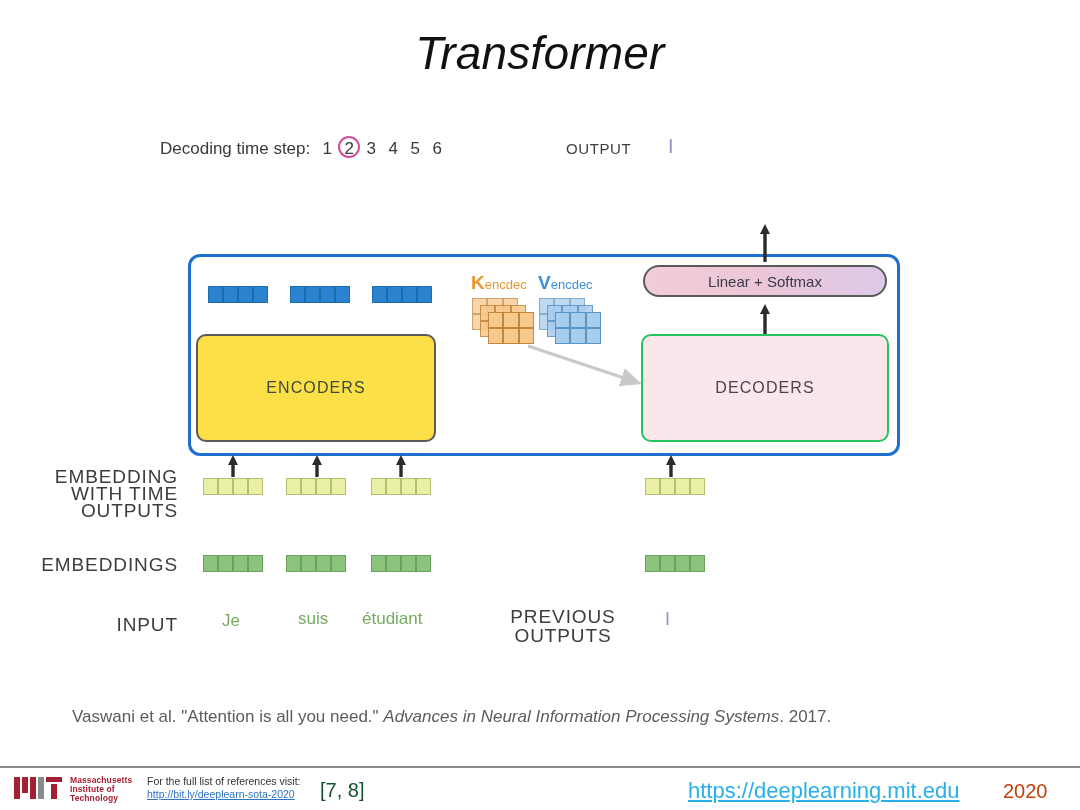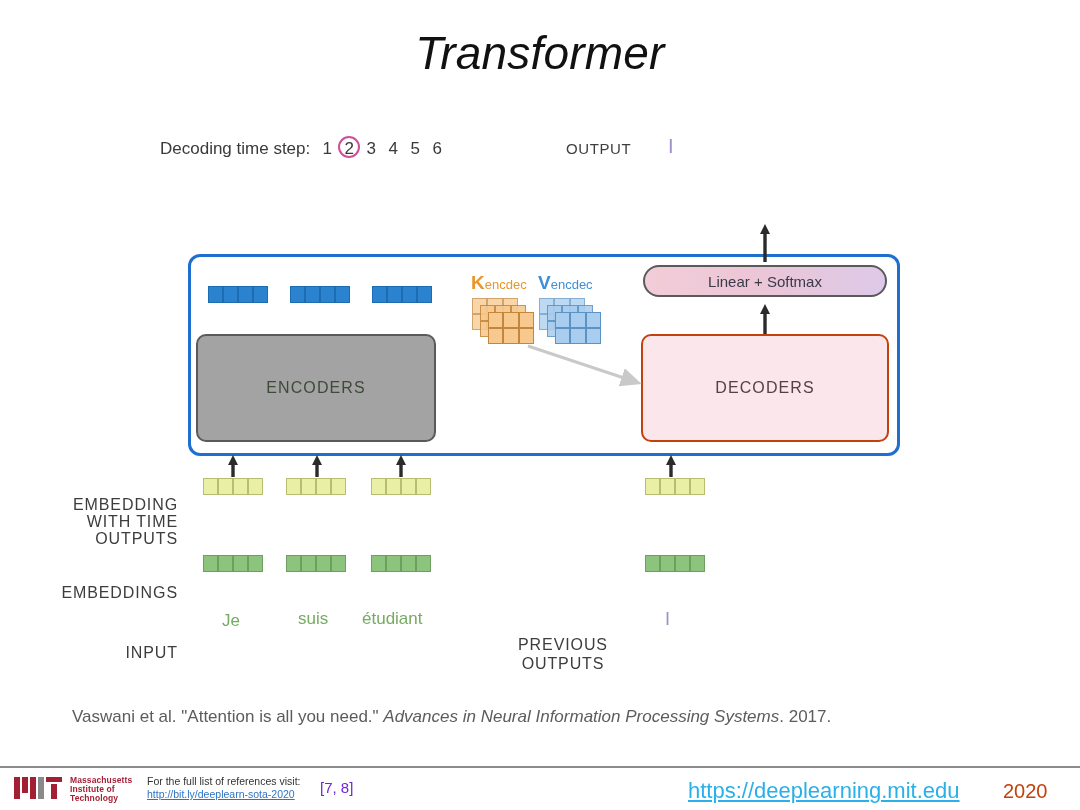--- a/index.html
+++ b/index.html
@@ -107,39 +107,39 @@
   #blue-row-1 { left: 208px; top: 286px; }
   #blue-row-2 { left: 290px; top: 286px; }
   #blue-row-3 { left: 372px; top: 286px; }
 
   
   #encoders-box {
     position: absolute;
     left: 196px; top: 334px;
     width: 240px;
     height: 108px;
-    background: #a3a3a3;
+    background: #fde047;
     border: 2px solid #5a5a5a;
     border-radius: 10px;
     box-sizing: border-box;
     display: flex;
     align-items: center;
     justify-content: center;
     font-size: 16px;
     letter-spacing: 1.1px;
     color: #3d4a3a;
   }
   
   #decoders-box {
     position: absolute;
     left: 641px; top: 334px;
     width: 248px;
     height: 108px;
     background: #fbe6ec;
-    border: 2px solid #c2410c;
+    border: 2px solid #22c55e;
     border-radius: 10px;
     box-sizing: border-box;
     display: flex;
     align-items: center;
     justify-content: center;
     font-size: 16px;
     letter-spacing: 1.1px;
     color: #53414a;
   }
   
@@ -205,26 +205,25 @@
   .up-arrow svg { display: block; }
 
   #gray-arrow {
     position: absolute;
     left: 520px; top: 338px;
     width: 130px; height: 56px;
   }
   
   .row-label {
     position: absolute;
-    font-size: 16px;
+    font-size: 19px;
     letter-spacing: 0.9px;
     color: #3d3d3d;
     text-align: right;
     line-height: 17px;
-    margin-top: 28px;
   }
   #label-embedding-time { left: 26px; top: 468px; width: 152px; }
   #label-embeddings     { left: 26px; top: 556px; width: 152px; }
   #label-input          { left: 26px; top: 616px; width: 152px; }
   #label-prev-outputs   { left: 498px; top: 607px; width: 130px; text-align:center; line-height: 19px;}
 
   
   #ye-1 { left: 203px; top: 478px; }
   #ye-2 { left: 286px; top: 478px; }
   #ye-3 { left: 371px; top: 478px; }
@@ -290,22 +289,22 @@
     color: #333;
     line-height: 13px;
   }
   #ref-link {
     color: #2d74c4;
     text-decoration: underline;
   }
   #ref-nums {
     position: absolute;
     left: 320px; top: 779px;
-    font-size: 15px;
-    color: #6d28d9;
+    font-size: 20px;
+    color: #14532d;
   }
   #site-link {
     position: absolute;
     left: 688px; top: 778px;
     font-size: 22px;
     color: #2ab0e8;
     text-decoration: underline;
     white-space: nowrap;
   }
   #year {

